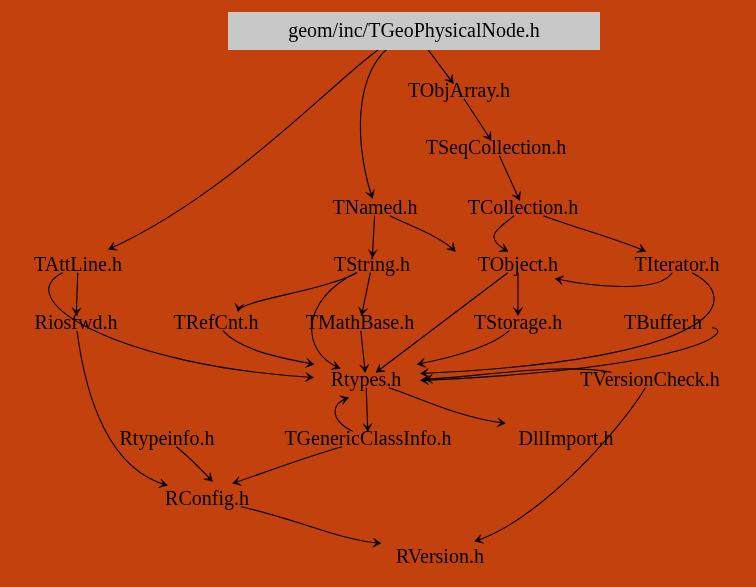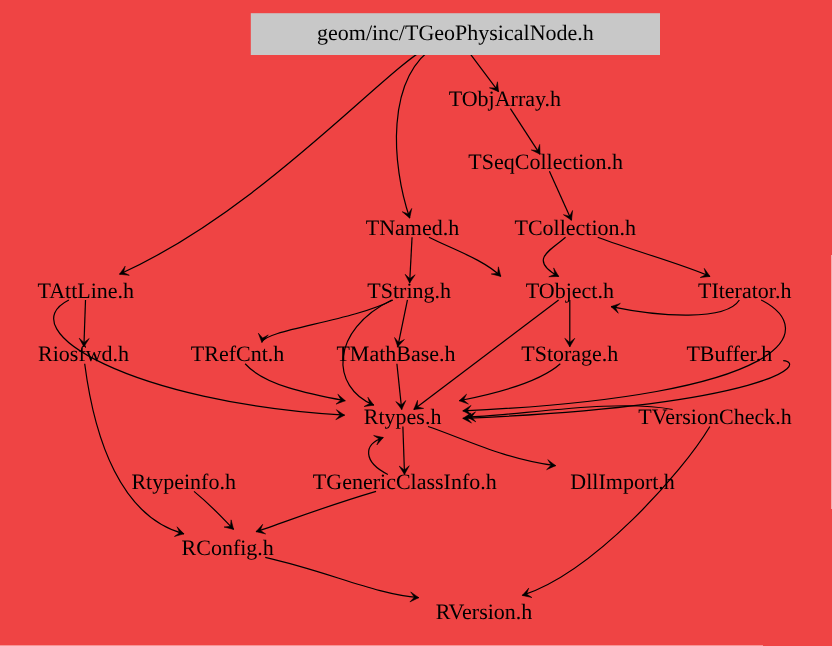--- a/index.html
+++ b/index.html
@@ -4,21 +4,21 @@
 <style>
   html, body {
     margin: 0;
     padding: 0;
     background: #ffffff;
   }
   #graph-root {
     position: relative;
     width: 756px;
     height: 587px;
-    background: #ef4444;
+    background: #c2410c;
     font-family: "Liberation Serif", "DejaVu Serif", serif;
     overflow: hidden;
   }
   #graph-svg {
     position: absolute;
     left: 0;
     top: 0;
     width: 756px;
     height: 587px;
   }

